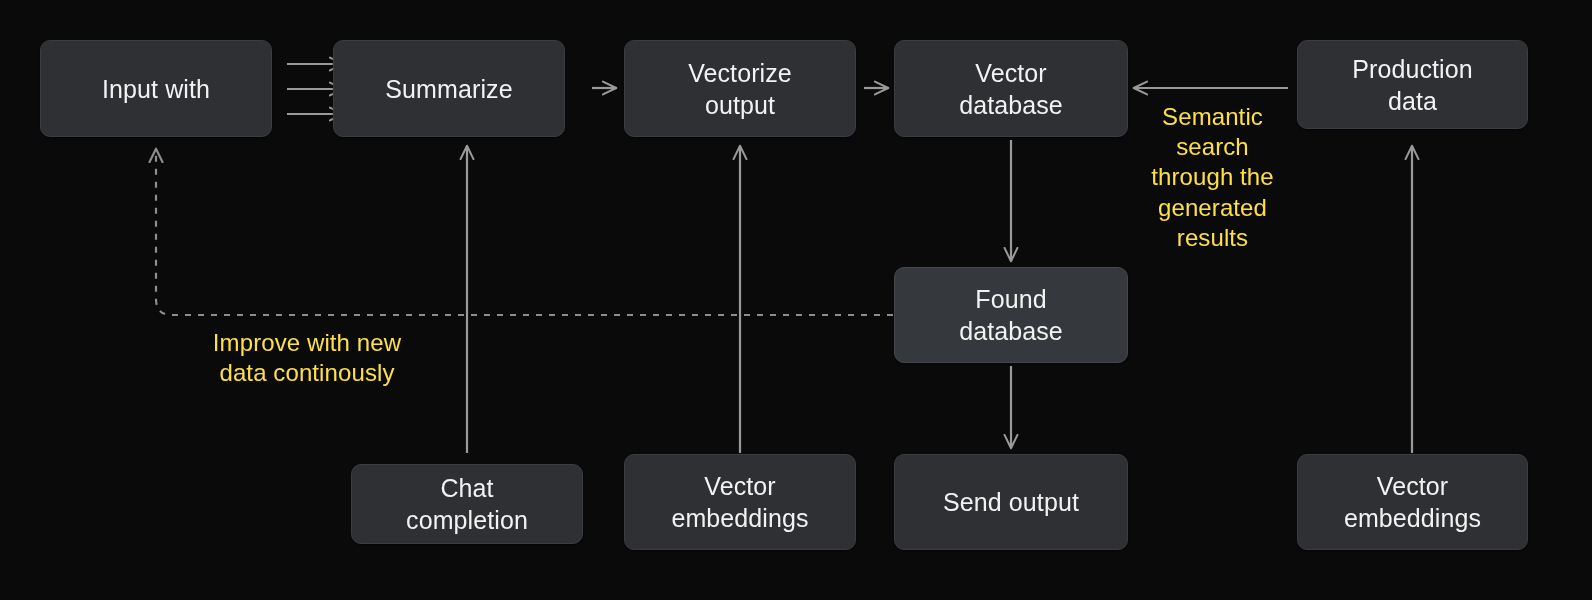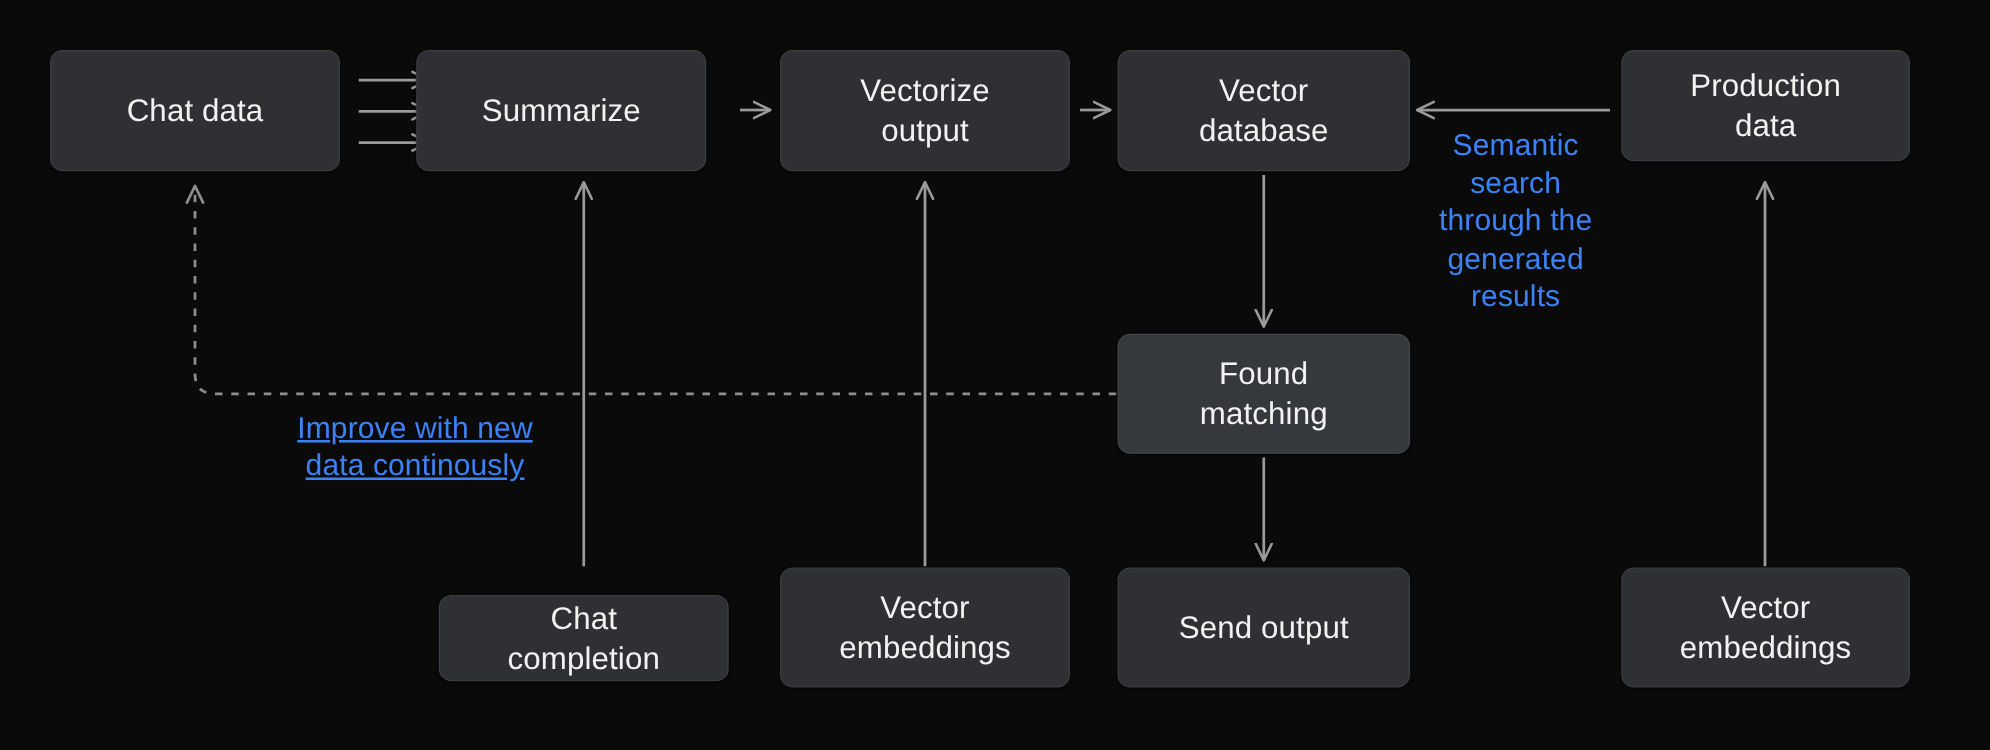--- a/index.html
+++ b/index.html
@@ -49,21 +49,21 @@
   .node.accent {
     background: #35383c;
     border-color: #44474c;
   }
   .node-label {
     white-space: pre-line;
     padding: 0 10px;
   }
   .edge-label {
     position: absolute;
-    color: #3b82f6;
+    color: #fde047;
     font-size: 24px;
     line-height: 1.26;
     text-align: center;
     white-space: pre-line;
     letter-spacing: 0.1px;
   }
 </style>
 </head>
 <body>
 
@@ -99,21 +99,21 @@
 
       <line x1="740" y1="453" x2="740" y2="146" marker-end="url(#arrow)"></line>
 
       <line x1="1412" y1="453" x2="1412" y2="146" marker-end="url(#arrow)"></line>
     </g>
 
     <path d="M 893 315 L 172 315 Q 156 315 156 299 L 156 149" fill="none" stroke="#8e8e8e" stroke-width="2.2" stroke-dasharray="6 7" stroke-linecap="butt" marker-end="url(#arrowdash)"></path>
   </svg>
 
   <div class="node" style="left:40px;  top:40px;  width:232px; height:97px;">
-    <span class="node-label">Chat data</span>
+    <span class="node-label">Input with</span>
   </div>
 
   <div class="node" style="left:333px; top:40px;  width:232px; height:97px;">
     <span class="node-label">Summarize</span>
   </div>
 
   <div class="node" style="left:624px; top:40px;  width:232px; height:97px;">
     <span class="node-label">Vectorize
 output</span>
   </div>
@@ -123,24 +123,24 @@
 database</span>
   </div>
 
   <div class="node" style="left:1297px; top:40px; width:231px; height:89px;">
     <span class="node-label">Production
 data</span>
   </div>
 
   <div class="node accent" style="left:894px; top:267px; width:234px; height:96px;">
     <span class="node-label">Found
-matching</span>
+database</span>
   </div>
 
-  <div class="node" style="left:351px; top:476px; width:232px; height:69px;">
+  <div class="node" style="left:351px; top:464px; width:232px; height:80px;">
     <span class="node-label">Chat
 completion</span>
   </div>
 
   <div class="node" style="left:624px; top:454px; width:232px; height:96px;">
     <span class="node-label">Vector
 embeddings</span>
   </div>
 
   <div class="node" style="left:894px; top:454px; width:234px; height:96px;">
@@ -151,16 +151,16 @@
     <span class="node-label">Vector
 embeddings</span>
   </div>
 
   <div class="edge-label" style="left:1135px; top:102px; width:155px;">Semantic
 search
 through the
 generated
 results</div>
 
-  <div class="edge-label" style="left:213px; top:328px; width:238px;text-decoration:underline;">Improve with new
+  <div class="edge-label" style="left:188px; top:328px; width:238px;">Improve with new
 data continously</div>
 
 </div>
 
 </body></html>

